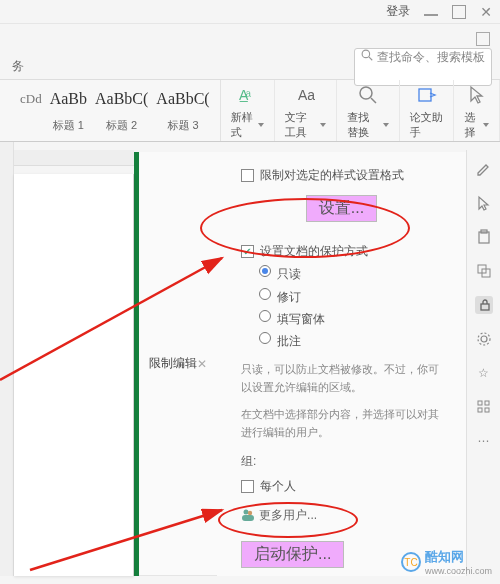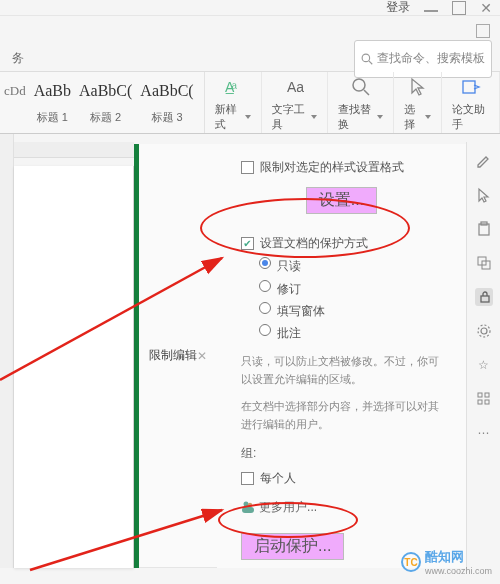--- a/index.html
+++ b/index.html
@@ -1,28 +1,28 @@
 <!DOCTYPE html>
 <html><head>
 <meta charset="utf-8">
 <style>
 *{box-sizing:border-box;margin:0;padding:0;font-family:"Microsoft YaHei",Arial,sans-serif}
 body{width:500px;height:584px;background:#f5f5f5;position:relative;overflow:hidden;font-size:12px;color:#444}
-.titlebar{height:16px;display:flex;justify-content:flex-end;align-items:center;padding:0 8px;gap:14px;background:#f5f5f5;border-bottom:1px solid #e6e6e6}
+.titlebar{height:24px;display:flex;justify-content:flex-end;align-items:center;padding:0 8px;gap:14px;background:#f5f5f5;border-bottom:1px solid #e6e6e6}
 .titlebar .login{font-size:12px;color:#555}
 .titlebar .wc{width:14px;height:14px;border:1px solid #999}
 .titlebar .min{width:14px;height:2px;background:#999;margin-top:6px}
 .titlebar .x{font-size:14px;color:#888}
 .secondbar{height:30px;display:flex;justify-content:flex-end;align-items:center;padding-right:10px;gap:10px}
 .secondbar .sq{width:14px;height:14px;border:1px solid #aaa}
 .ribbonbar{height:26px;display:flex;align-items:center;padding-left:6px;border-bottom:1px solid #ddd}
 .ribbonbar .tab{font-size:12px;color:#666;padding:0 6px}
-.searchbox{margin-left:auto;display:flex;align-items:center;border:1px solid #ccc;border-radius:3px;height:38px;padding:12px 6px;margin-right:8px;color:#888;background:#fff}
+.searchbox{margin-left:auto;display:flex;align-items:flex-start;border:1px solid #ccc;border-radius:3px;height:38px;padding:0 6px;margin-right:8px;color:#888;background:#fff}
 .searchbox svg{margin-right:4px}
-.ribbon{height:62px;display:flex;align-items:center;border-bottom:1px solid #ccc;background:#f7f7f7;padding-left:0}
+.ribbon{height:62px;display:flex;align-items:center;border-bottom:1px solid #ccc;background:#f7f7f7;padding-left:16px}
 .style-group{display:flex;align-items:flex-start;border-right:1px solid #e2e2e2;padding-right:6px;height:100%}
 .style-item{display:flex;flex-direction:column;align-items:center;padding:2px 4px}
 .style-prev{font-family:"Times New Roman",serif;font-size:16px;color:#333;height:34px;display:flex;align-items:center}
 .style-prev.small{font-size:13px;color:#777}
 .style-label{font-size:11px;color:#666;margin-top:2px}
 .rib-btn{display:flex;flex-direction:column;align-items:center;justify-content:center;padding:0 10px;height:100%;color:#555;border-right:1px solid #e8e8e8}
 .rib-btn .ic{height:26px;display:flex;align-items:center;justify-content:center}
 .rib-btn .lbl{font-size:11px;margin-top:2px;display:flex;align-items:center;gap:4px}
 .drop-tri{width:0;height:0;border-left:3px solid transparent;border-right:3px solid transparent;border-top:4px solid #888}
 .workarea{display:flex;height:434px}
@@ -40,21 +40,21 @@
 .radio.sel::after{content:"";width:6px;height:6px;background:#4a86e8;border-radius:50%}
 .desc{margin:10px 0;color:#888;font-size:11px}
 .sectlabel{margin:6px 0;color:#666}
 .moreuser{display:flex;align-items:center;gap:4px;margin:10px 0;color:#666}
 .sidebar{width:34px;background:#f5f5f5;border-left:1px solid #e0e0e0;display:flex;flex-direction:column;align-items:center;padding-top:10px;gap:16px;margin-top:8px}
 .sidebar .ico{width:18px;height:18px;color:#888;display:flex;align-items:center;justify-content:center}
 .sidebar .lock{background:#ddd;border-radius:3px;padding:3px}
 .circle-ann{position:absolute;border:2px solid #e2231a;border-radius:50%;pointer-events:none}
 .arrow-svg{position:absolute;pointer-events:none}
 .watermark{position:absolute;bottom:8px;right:8px;display:flex;align-items:center;gap:4px;font-size:13px;color:#5aa7e8}
-.watermark .logo{width:20px;height:20px;border:2px solid #5aa7e8;border-radius:50%;display:flex;align-items:center;justify-content:center;font-size:10px;color:#f5a623;font-weight:bold}
+.watermark .logo{width:20px;height:20px;border:2px solid #5aa7e8;border-radius:50%;display:flex;align-items:center;justify-content:center;font-size:10px;color:#f5a623;font-weight:normal}
 </style>
 </head>
 <body>
 
 <div class="titlebar">
   <span class="login">登录</span>
   <div class="min"></div>
   <div class="wc"></div>
   <span class="x">✕</span>
 </div>
@@ -121,38 +121,38 @@
           <line x1="14" y1="14" x2="19" y2="19" stroke="#888" stroke-width="1.5"></line>
         </svg>
       </div>
     <div class="lbl">
         <span>查找替换</span>
         <span class="drop-tri"></span>
       </div>
   </div>
   <div class="rib-btn">
     <div class="ic">
-        <svg width="18" height="20">
-          <path d="M3 2 L3 16 L7 12 L10 18 L12 17 L9 11 L14 11 Z" fill="none" stroke="#888" stroke-width="1.3"></path>
-        </svg>
-      </div>
-    <div class="lbl">
-        <span>选择</span>
-        <span class="drop-tri"></span>
-      </div>
-  </div>
-  <div class="rib-btn">
-    <div class="ic">
         <svg width="22" height="20">
           <rect x="3" y="4" width="12" height="12" fill="none" stroke="#4a86e8" stroke-width="1.3"></rect>
           <path d="M14 8 L19 10 L14 12" fill="none" stroke="#4a86e8" stroke-width="1.3"></path>
         </svg>
       </div>
     <div class="lbl">
         <span>论文助手</span>
+      </div>
+  </div>
+  <div class="rib-btn">
+    <div class="ic">
+        <svg width="18" height="20">
+          <path d="M3 2 L3 16 L7 12 L10 18 L12 17 L9 11 L14 11 Z" fill="none" stroke="#888" stroke-width="1.3"></path>
+        </svg>
+      </div>
+    <div class="lbl">
+        <span>选择</span>
+        <span class="drop-tri"></span>
       </div>
   </div>
 </div>
 
 <div class="workarea">
   <div class="gutter"></div>
   <div style="flex:0 0 108px;display:flex;flex-direction:column">
     <div class="ruler"></div>
     <div class="doc" style="flex:1"></div>
   </div>

